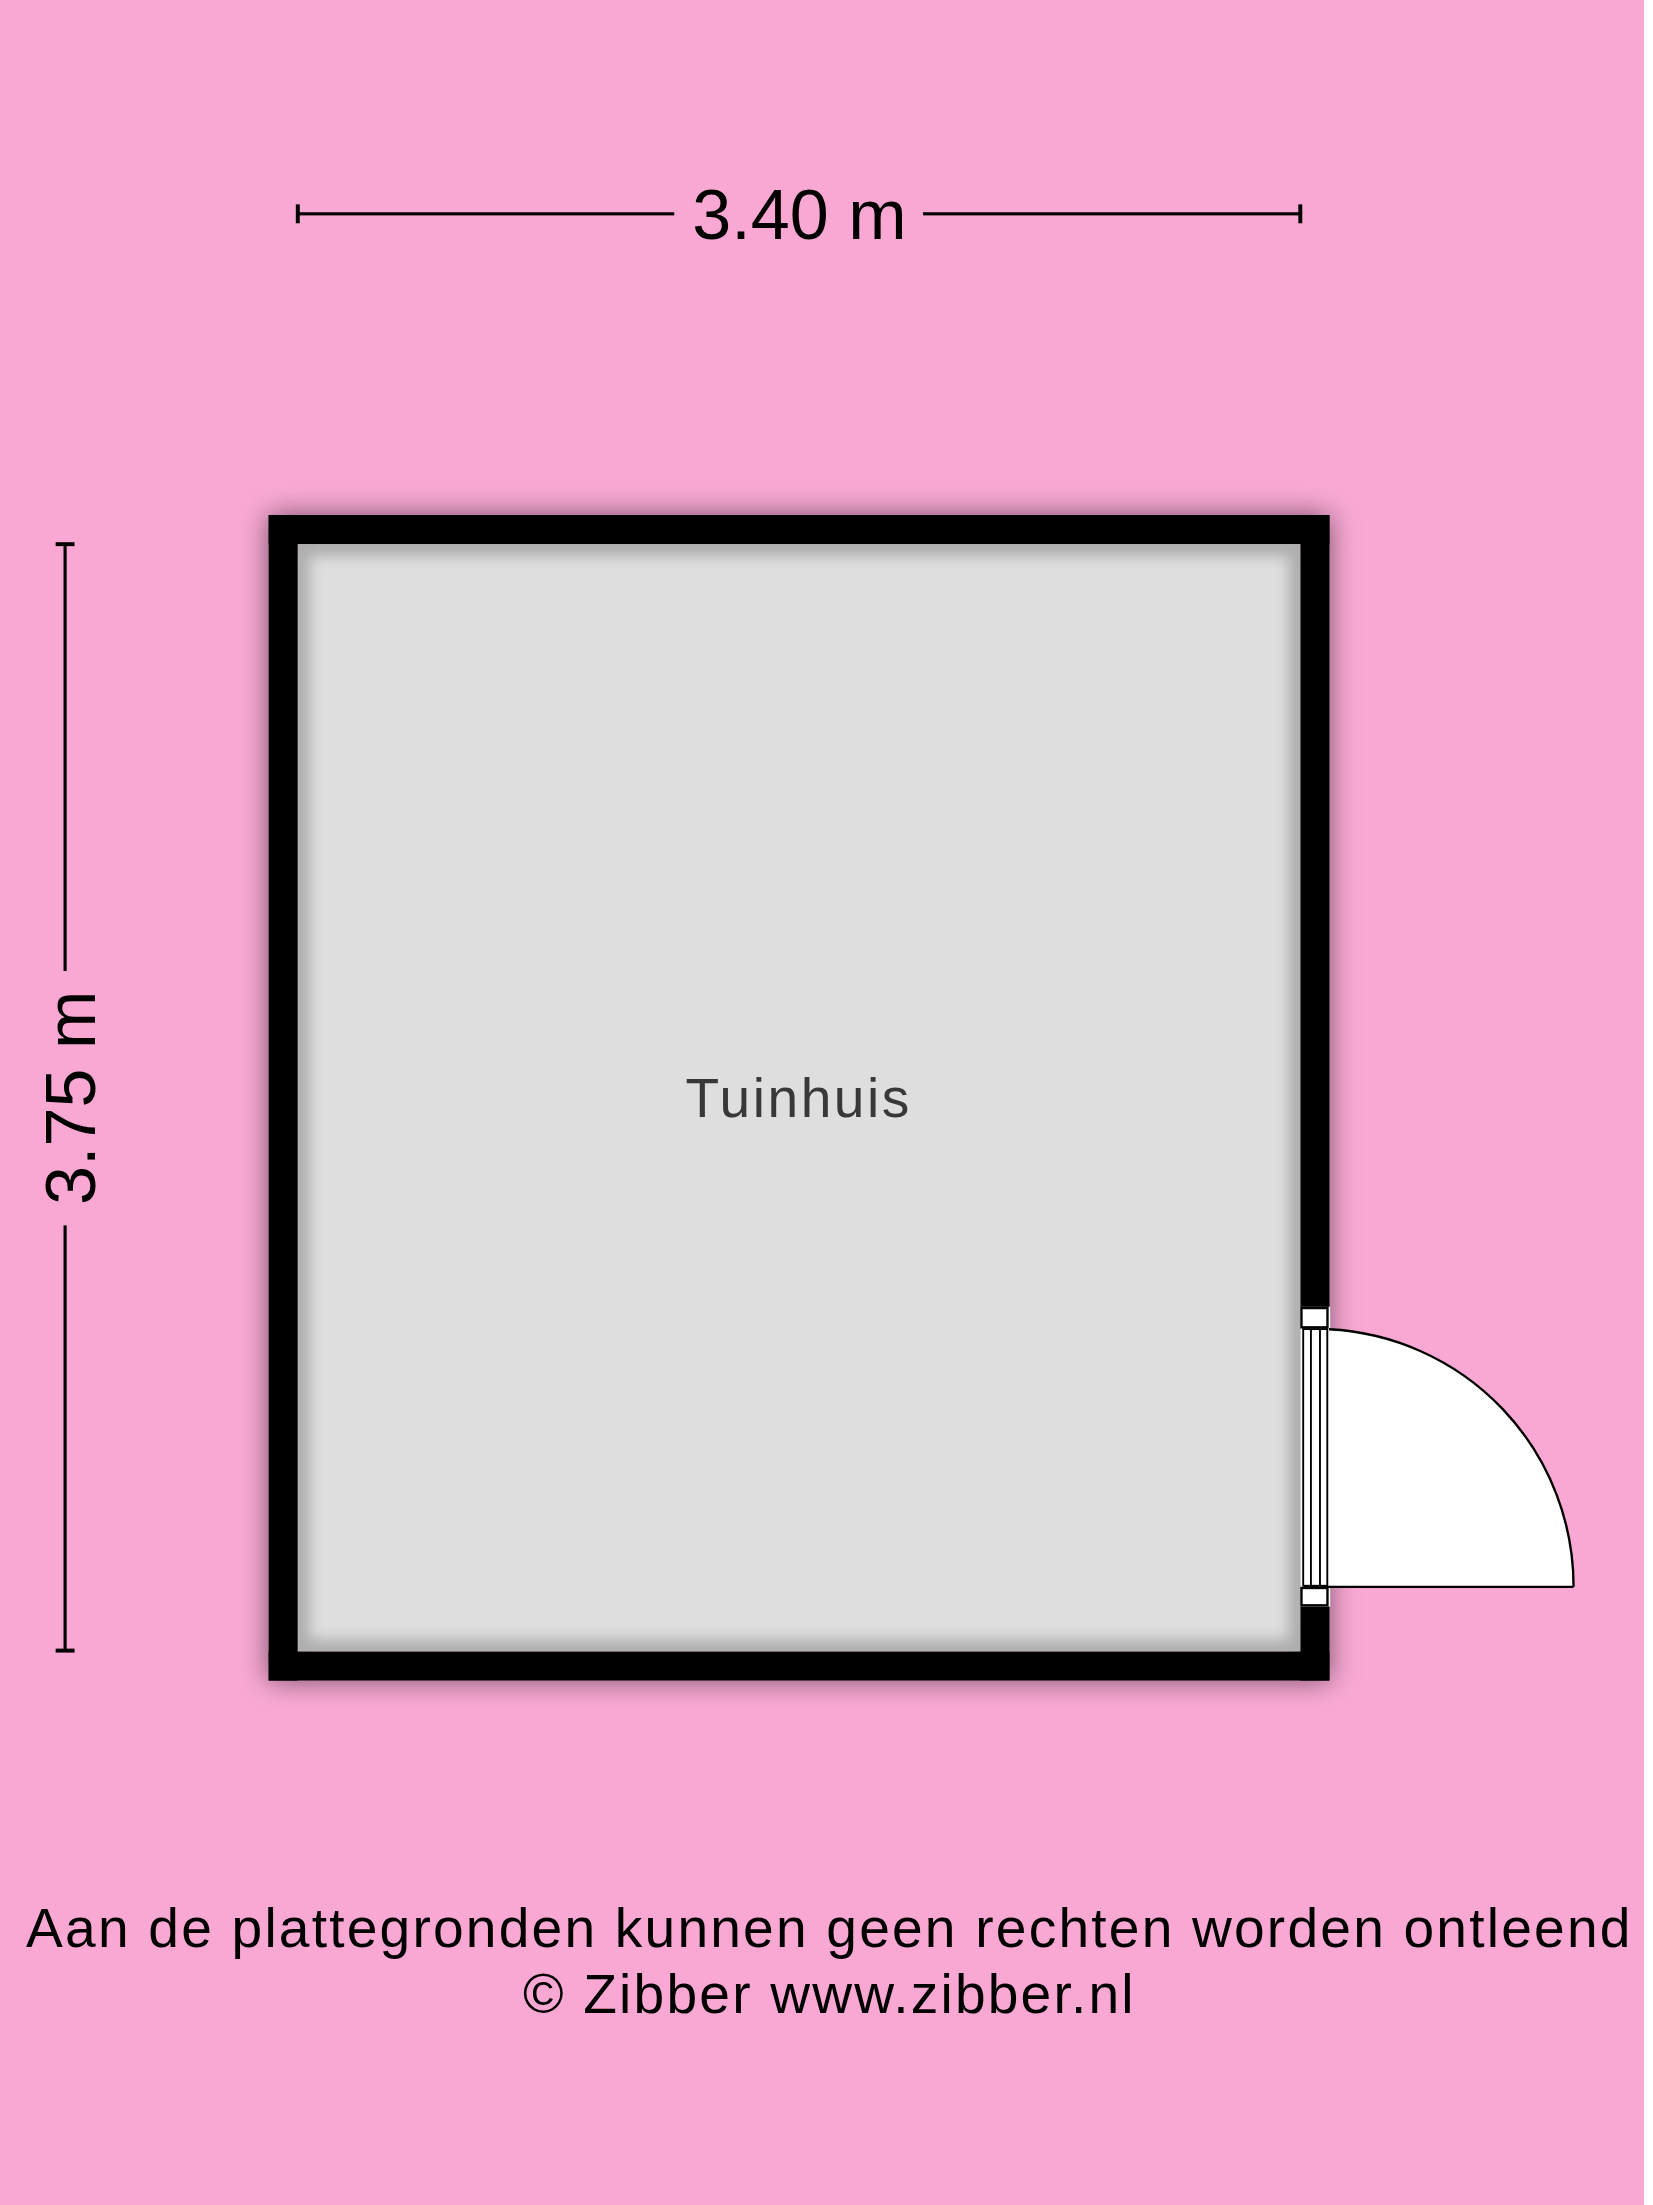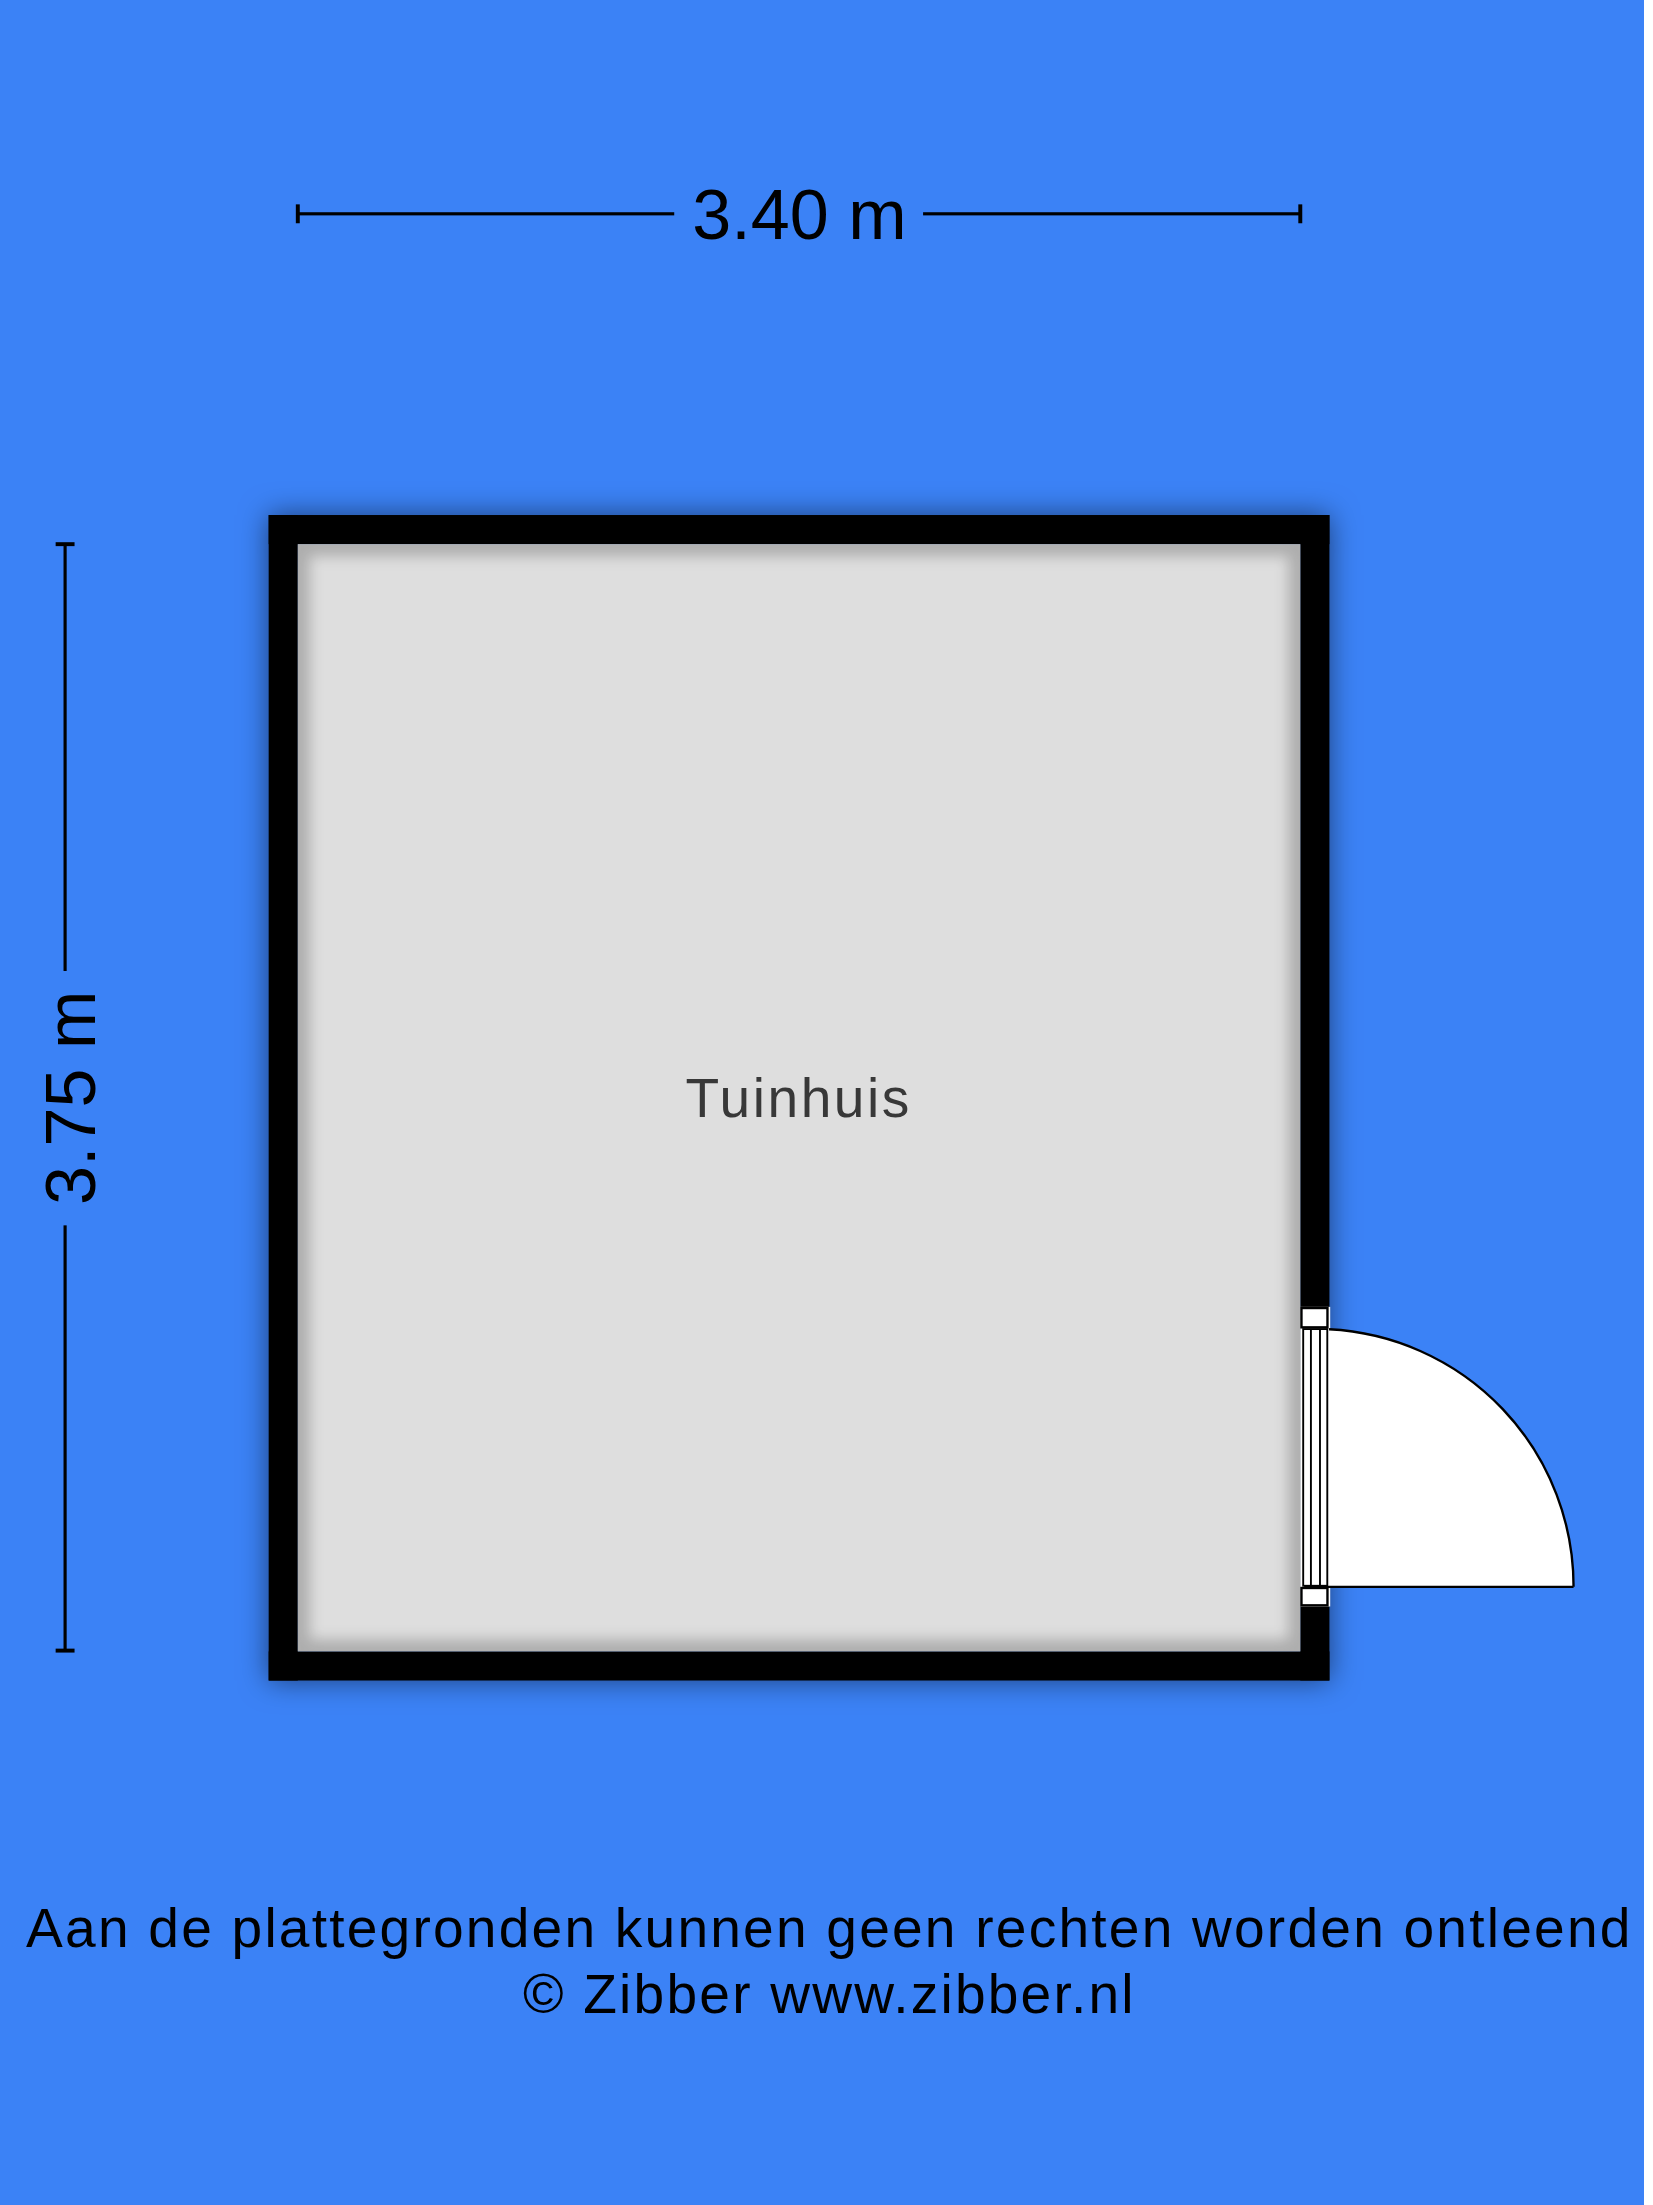--- a/index.html
+++ b/index.html
@@ -1,16 +1,16 @@
 <!DOCTYPE html>
 <html style="font-size:12.6px"><head>
 <meta charset="utf-8">
 <style>
   html,body{margin:0;padding:0;background:#ffffff;}
-  #page{position:relative;width:1644px;height:2205px;background:#3b82f6;overflow:hidden;}
+  #page{position:relative;width:1644px;height:2205px;background:#f9a8d4;overflow:hidden;}
   svg text{font-family:"Liberation Sans",sans-serif;}
 </style>
 </head>
 <body>
 <div id="page">
 <svg width="1654" height="2205" viewBox="0 0 2100 2800">
   <defs>
     <filter id="wallshadow" x="-5%" y="-5%" width="110%" height="110%">
       <feDropShadow dx="0" dy="0" stdDeviation="18" flood-color="#000000" flood-opacity="0.52"></feDropShadow>
     </filter>

